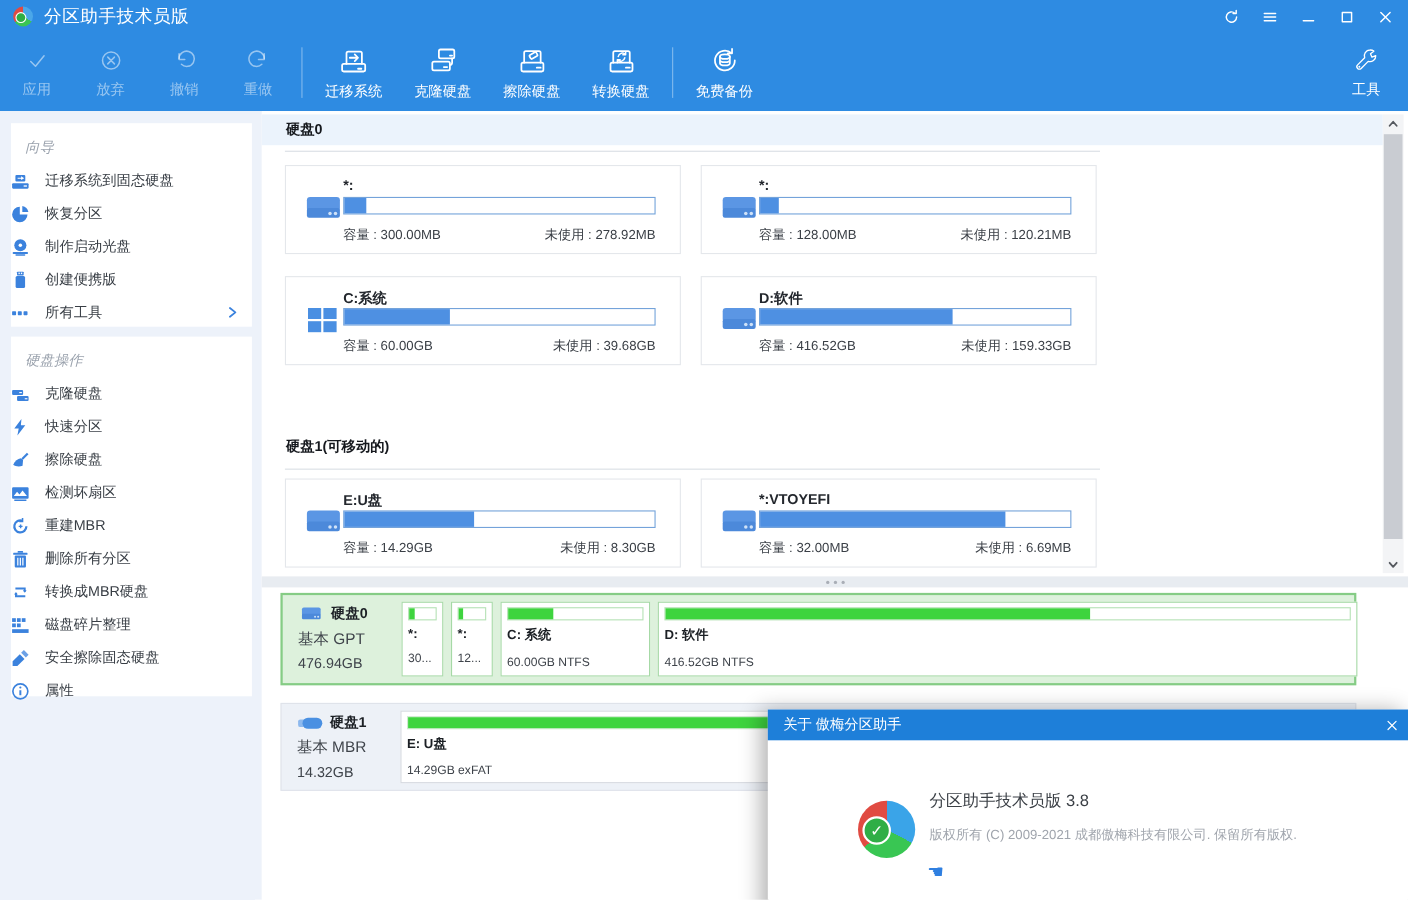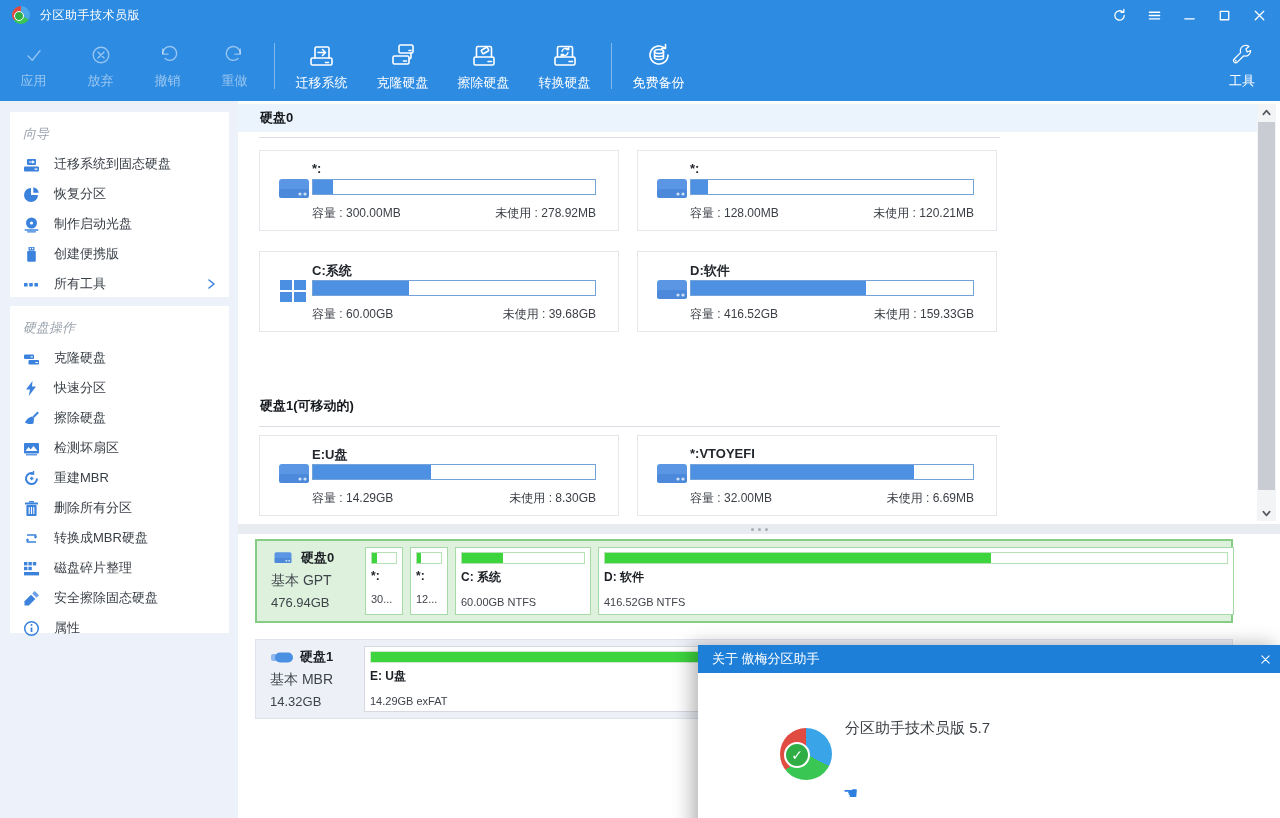--- a/index.html
+++ b/index.html
@@ -4,21 +4,21 @@
 <style>
   * { margin:0; padding:0; box-sizing:border-box; }
   body { font-family:"Liberation Sans","DejaVu Sans",sans-serif; }
   .root { position:relative; width:1280px; height:818px; background:#fff; overflow:hidden; font-family:"Liberation Sans","DejaVu Sans",sans-serif; }
 
   
   .titlebar { position:absolute; left:0; top:0; width:1280px; height:30px; background:#2e8be2; display:flex; align-items:center; color:#fff; }
   .titlebar .applogo { width:18px; height:18px; border-radius:50%; margin:0 10px 0 12px; position:relative;
       background:conic-gradient(#4aa7e9 0 120deg,#39c653 120deg 235deg,#e04b42 235deg 360deg); }
   .titlebar .applogo::after { content:""; position:absolute; left:2px; top:5px; width:8px; height:8px; border-radius:50%; background:#2fae46; border:1px solid #fff; }
-  .titlebar .wtitle { font-size:12px; letter-spacing:.5px; }
+  .titlebar .wtitle { font-size:16px; letter-spacing:.5px; }
   .win-controls { margin-left:auto; display:flex; align-items:center; gap:9px; padding-right:8px; }
   .win-btn { width:26px; height:24px; display:flex; align-items:center; justify-content:center; color:#fff; cursor:default; }
   .win-btn svg { width:15px; height:15px; }
 
   
   .toolbar { position:absolute; left:0; top:30px; width:1280px; height:71px; background:#2e8be2; display:flex; align-items:center; color:#fff; }
   .tb-item { width:67px; height:60px; display:flex; flex-direction:column; align-items:center; justify-content:center; gap:4px; font-size:13px; }
   .tb-item.wide { width:81px; }
   .tb-item.disabled { color:rgba(255,255,255,.5); }
   .tb-item svg { width:30px; height:30px; }
@@ -27,21 +27,21 @@
   .tb-spacer { flex:1; }
   .tb-tools { width:64px; height:60px; display:flex; flex-direction:column; align-items:center; justify-content:center; gap:4px; font-size:13px; margin-right:6px; }
   .tb-tools svg { width:26px; height:26px; }
 
   
   .sidebar { position:absolute; left:0; top:101px; width:238px; height:717px; background:#edf2fa; }
   .side-panel { position:absolute; left:10px; width:219px; background:#fff; }
   .side-panel.p1 { top:11px; height:185px; }
   .side-panel.p2 { top:205px; height:327px; }
   .side-header { font-size:13px; color:#9aa2ad; padding:13px 0 6px 13px;font-style:italic; }
-  .side-item { height:30px; display:flex; align-items:center; font-size:13px; color:#383e45; padding-left:13px; cursor:default; }
+  .side-item { height:30px; display:flex; align-items:center; font-size:13px; color:#383e45; cursor:default; }
   .side-item .sicon { width:17px; height:17px; color:#3b82dd; margin-right:14px; flex:0 0 auto; display:flex; }
   .side-item .sicon svg { width:17px; height:17px; }
   .side-item .chev { margin-left:auto; margin-right:12px; color:#3b82dd; display:flex; }
   .side-item .chev svg { width:12px; height:12px; }
 
   
   .content { position:absolute; left:238px; top:101px; width:1056px; height:717px; background:#fff; }
   .band { position:absolute; left:0; width:1019px; height:28px; background:#ebf3fc; display:flex; align-items:center; padding-left:22px; font-size:13px; font-weight:bold; color:#15181d; }
   .band.plain { background:transparent; }
   .hr { position:absolute; left:21px; width:741px; height:1px; background:#d9dee4; }
@@ -614,17 +614,18 @@
   <div class="dialog">
     <div class="dlg-title">
       <span>关于 傲梅分区助手</span>
       <span class="dlg-close" id="dlg-close">
           <svg viewBox="0 0 16 16" fill="none" stroke="currentColor" stroke-width="1.6" stroke-linecap="round" stroke-linejoin="round">
             <path d="M3.5 3.5l9 9M12.5 3.5l-9 9" stroke-width="1.4"></path>
           </svg>
         </span>
     </div>
     <div class="dlg-logo"></div>
-    <div class="dlg-product">分区助手技术员版 5.7</div>
+    <div class="dlg-product">分区助手技术员版 3.8</div>
+    <div class="dlg-copy">版权所有 (C) 2009-2021 成都傲梅科技有限公司. 保留所有版权.</div>
     <div class="dlg-hand">☚</div>
   </div>
 
 </div>
 
 </body></html>

